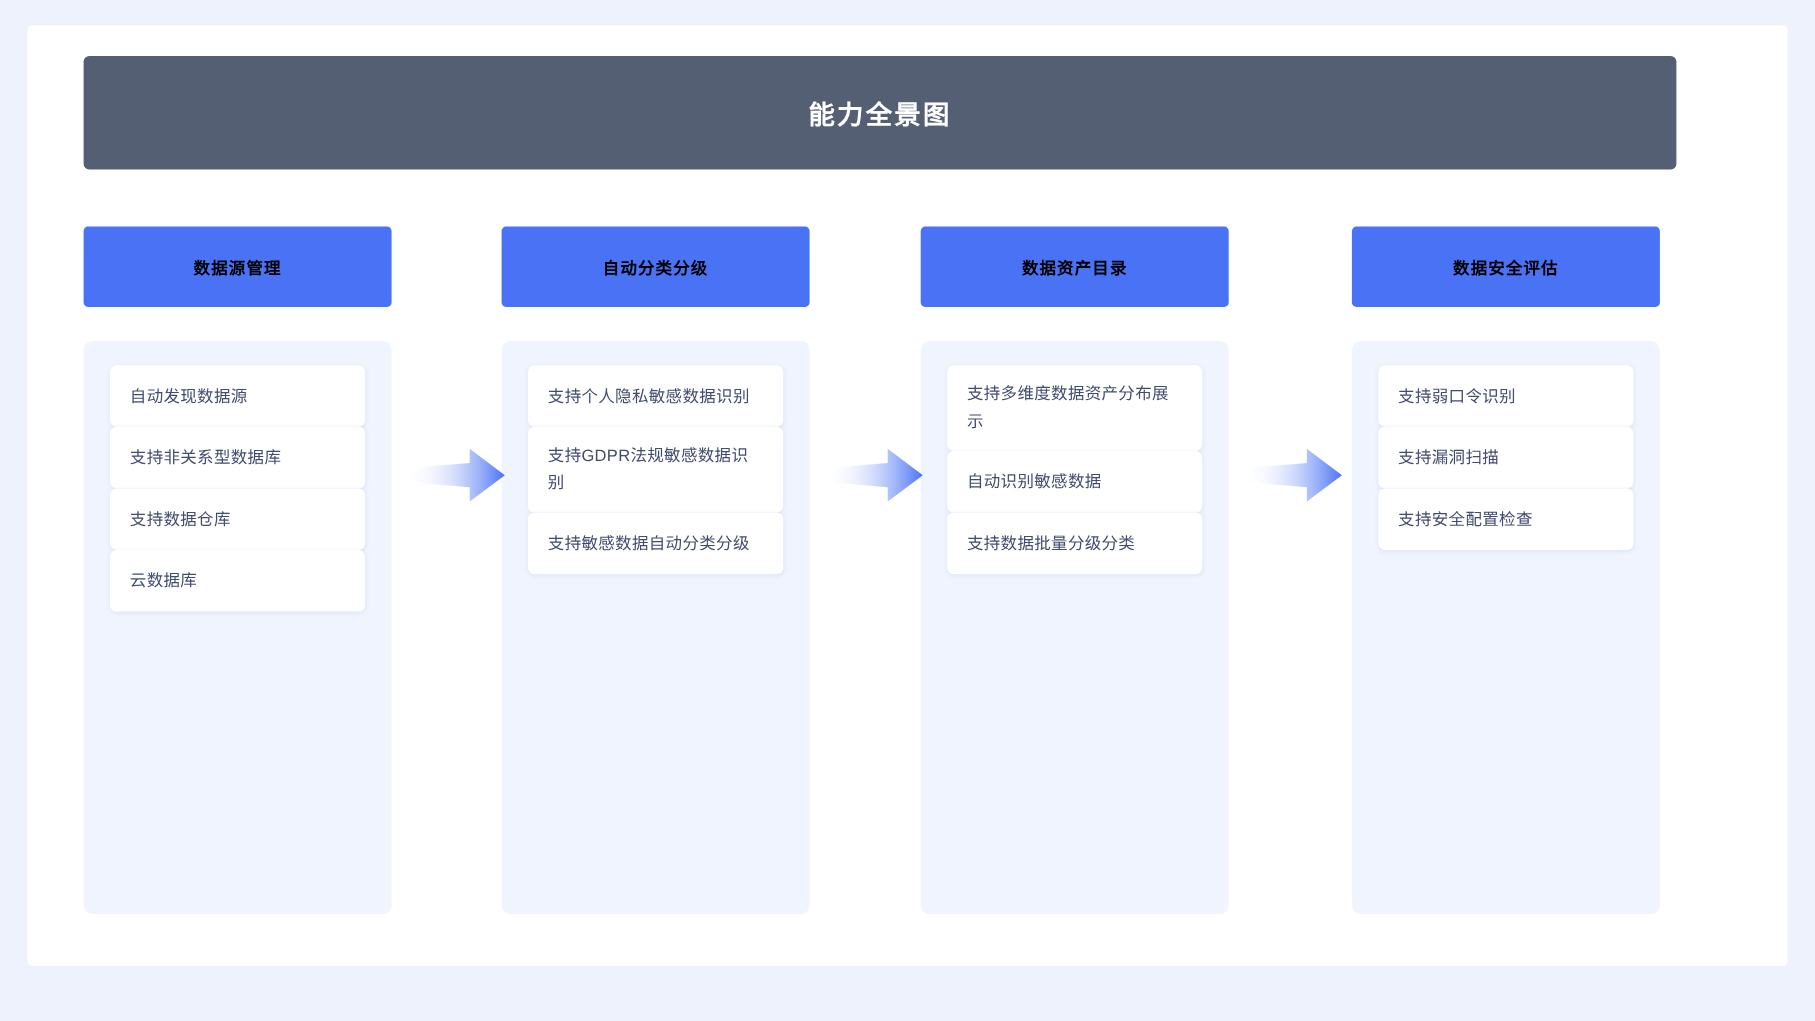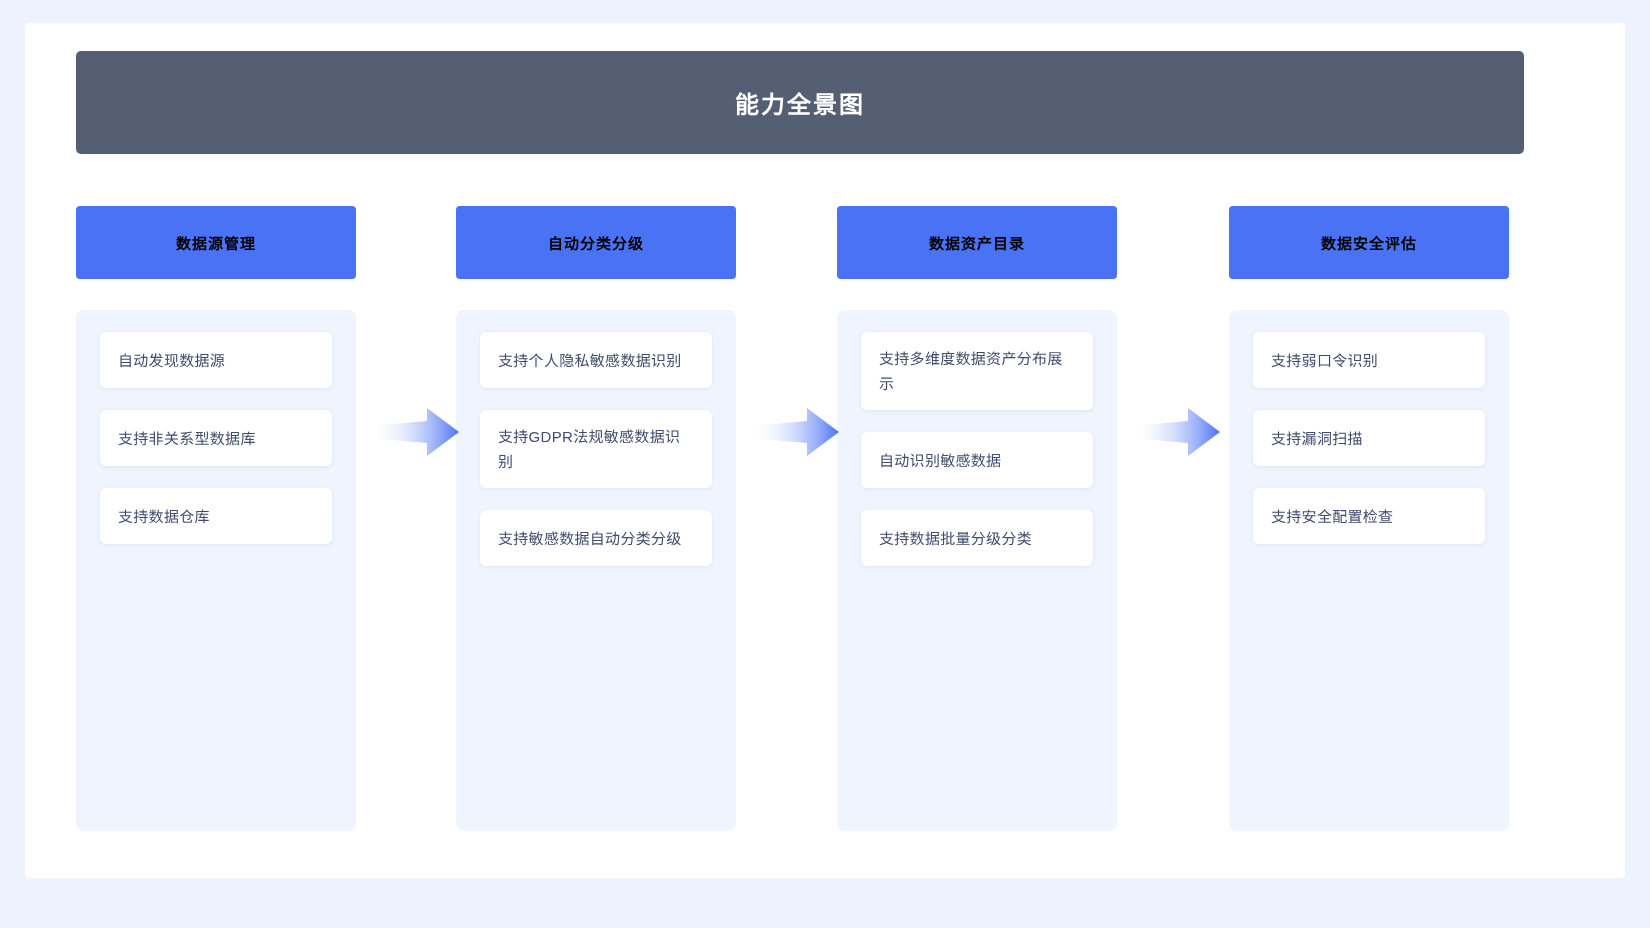--- a/index.html
+++ b/index.html
@@ -87,21 +87,20 @@
   }
 
   .feature-card {
     width: 232px;
     min-height: 56px;
     background: #ffffff;
     border-radius: 6px;
     box-shadow: 0 1px 4px rgba(70, 95, 170, 0.10);
     box-sizing: border-box;
     padding: 14px 18px;
-    margin-bottom: 22px;
     display: flex;
     align-items: center;
   }
 
   .feature-card:last-child {
     margin-bottom: 16px;
   }
 
   .feature-card-label {
     color: #414d6e;
@@ -140,20 +139,23 @@
       <div class="column-header">数据源管理</div>
       <div class="column-panel">
         <div class="feature-card">
           <span class="feature-card-label">自动发现数据源</span>
         </div>
         <div class="feature-card">
           <span class="feature-card-label">支持非关系型数据库</span>
         </div>
         <div class="feature-card">
           <span class="feature-card-label">支持数据仓库</span>
+        </div>
+        <div class="feature-card">
+          <span class="feature-card-label">云数据库</span>
         </div>
       </div>
     </div>
 
     <div class="column column-1">
       <div class="column-header">自动分类分级</div>
       <div class="column-panel">
         <div class="feature-card">
           <span class="feature-card-label">支持个人隐私敏感数据识别</span>
         </div>

